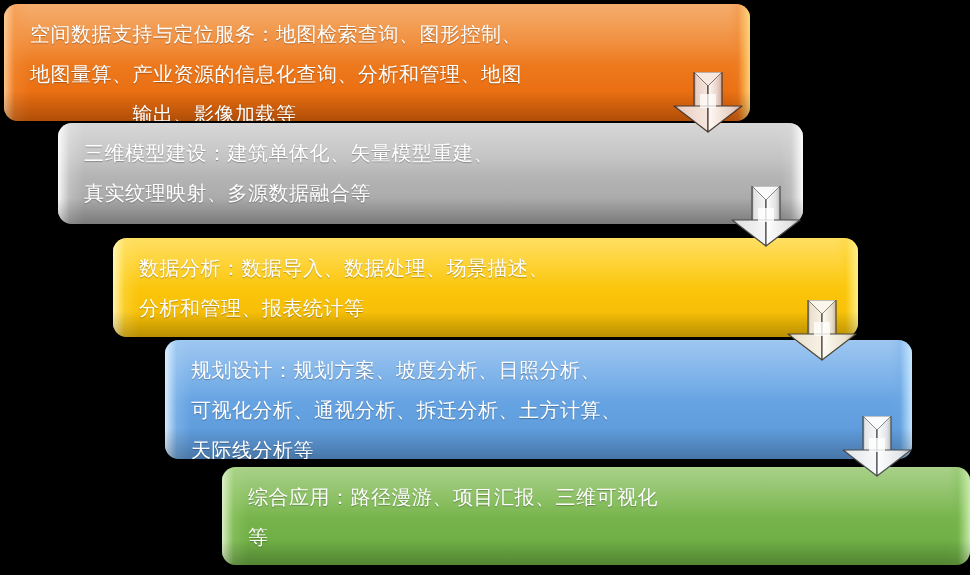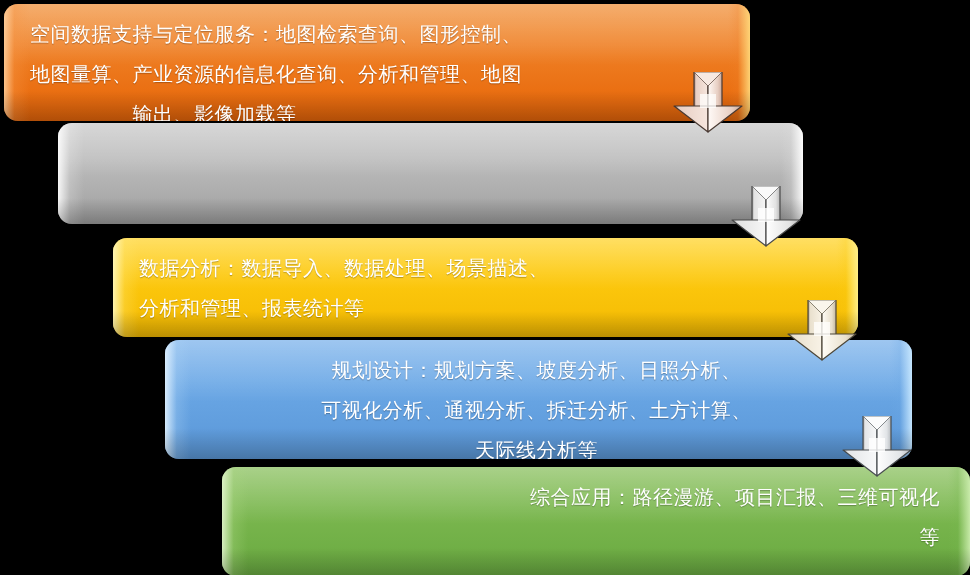--- a/index.html
+++ b/index.html
@@ -52,21 +52,21 @@
   #band0 .rightbevel{background:linear-gradient(to left,rgba(255,215,120,.95) 0%,rgba(240,130,40,.25) 55%,rgba(255,255,255,0) 100%);}
 
   #band1{ background:linear-gradient(to bottom,#c6c6c6 0%,#bdbdbd 35%,#a9a9a9 78%,#9e9e9e 100%); }
   #band1 .leftbevel{background:linear-gradient(to right,rgba(255,255,255,.9) 0%,rgba(255,255,255,.2) 45%,rgba(255,255,255,0) 100%);}
   #band1 .rightbevel{background:linear-gradient(to left,rgba(255,255,255,.95) 0%,rgba(220,220,220,.3) 55%,rgba(255,255,255,0) 100%);}
 
   #band2{ background:linear-gradient(to bottom,#ffd11f 0%,#fdc90f 35%,#f7bf06 78%,#efb702 100%); }
   #band2 .leftbevel{background:linear-gradient(to right,rgba(255,248,190,.9) 0%,rgba(255,230,110,.3) 45%,rgba(255,255,255,0) 100%);}
   #band2 .rightbevel{background:linear-gradient(to left,rgba(255,240,140,.95) 0%,rgba(250,205,20,.25) 55%,rgba(255,255,255,0) 100%);}
 
-  #band3{ background:linear-gradient(to bottom,#74aeea 0%,#6ba8e6 35%,#5f9cdc 78%,#5b97d6 100%);text-align:center; }
+  #band3{ background:linear-gradient(to bottom,#74aeea 0%,#6ba8e6 35%,#5f9cdc 78%,#5b97d6 100%); }
   #band3 .leftbevel{background:linear-gradient(to right,rgba(225,242,255,.92) 0%,rgba(170,210,245,.3) 45%,rgba(255,255,255,0) 100%);}
   #band3 .rightbevel{background:linear-gradient(to left,rgba(200,232,255,.95) 0%,rgba(110,170,230,.25) 55%,rgba(255,255,255,0) 100%);}
 
   #band4{ background:linear-gradient(to bottom,#84bd56 0%,#7cb850 35%,#6fae45 78%,#69a941 100%); }
   #band4 .leftbevel{background:linear-gradient(to right,rgba(226,245,205,.9) 0%,rgba(170,215,130,.3) 45%,rgba(255,255,255,0) 100%);}
   #band4 .rightbevel{background:linear-gradient(to left,rgba(205,238,175,.92) 0%,rgba(120,185,80,.25) 55%,rgba(255,255,255,0) 100%);}
 
   
   .arrow{position:absolute;}
   .arrow svg{display:block;}
@@ -84,20 +84,22 @@
     <div class="txt">空间数据支持与定位服务：地图检索查询、图形控制、
 地图量算、产业资源的信息化查询、分析和管理、地图
 　　　　　输出、影像加载等</div>
   </div>
 
   <div class="band" id="band1" style="left:58px;top:123px;width:745px;height:101px;">
     <div class="sheen"></div>
     <div class="leftbevel"></div>
     <div class="rightbevel"></div>
     <div class="botshade"></div>
+    <div class="txt">三维模型建设：建筑单体化、矢量模型重建、
+真实纹理映射、多源数据融合等</div>
   </div>
 
   <div class="band" id="band2" style="left:113px;top:238px;width:745px;height:99px;">
     <div class="sheen"></div>
     <div class="leftbevel"></div>
     <div class="rightbevel"></div>
     <div class="botshade"></div>
     <div class="txt">数据分析：数据导入、数据处理、场景描述、
 分析和管理、报表统计等</div>
   </div>
@@ -105,21 +107,21 @@
   <div class="band" id="band3" style="left:165px;top:340px;width:747px;height:119px;">
     <div class="sheen"></div>
     <div class="leftbevel"></div>
     <div class="rightbevel"></div>
     <div class="botshade"></div>
     <div class="txt">规划设计：规划方案、坡度分析、日照分析、
 可视化分析、通视分析、拆迁分析、土方计算、
 天际线分析等</div>
   </div>
 
-  <div class="band" id="band4" style="left:222px;top:467px;width:748px;height:109px;text-align:right;">
+  <div class="band" id="band4" style="left:222px;top:467px;width:748px;height:98px;">
     <div class="sheen"></div>
     <div class="leftbevel"></div>
     <div class="rightbevel"></div>
     <div class="botshade"></div>
     <div class="txt">综合应用：路径漫游、项目汇报、三维可视化
 等</div>
   </div>
 
   <div class="arrow" style="left:672px;top:72px;">
     <svg width="72" height="62" viewBox="0 0 72 62">

